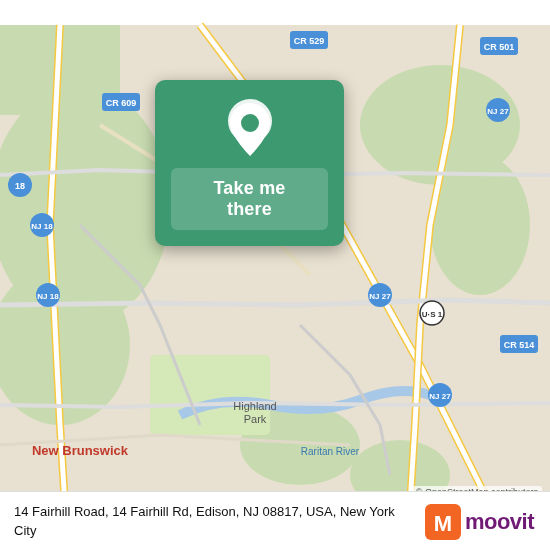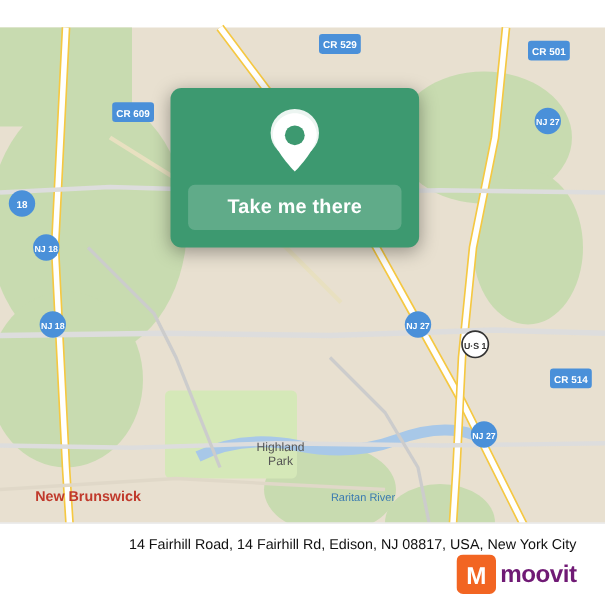--- a/index.html
+++ b/index.html
@@ -26,21 +26,21 @@
       position: absolute;
       top: 0;
       left: 0;
     }
 
     
     #location-card {
       position: absolute;
       top: 80px;
       left: 155px;
-      width: 226px;
+      width: 189px;
       background: #3d9970;
       border-radius: 10px;
       padding: 18px 16px 16px 16px;
       display: flex;
       flex-direction: column;
       align-items: center;
       box-shadow: 0 4px 16px rgba(0,0,0,0.35);
     }
 
     #pin-icon {
@@ -63,26 +63,25 @@
       width: 100%;
     }
 
     
     #bottom-bar {
       position: absolute;
       bottom: 0;
       left: 0;
       width: 100%;
       background: #fff;
-      padding: 10px 26px 10px 14px;
+      padding: 10px 16px 10px 14px;
       display: flex;
       align-items: flex-end;
       justify-content: space-between;
       border-top: 1px solid #e0e0e0;
-      flex-direction: column;
     }
 
     #address-block {
       flex: 1;
     }
 
     #address-text {
       font-size: 13px;
       color: #111;
       line-height: 1.4;

